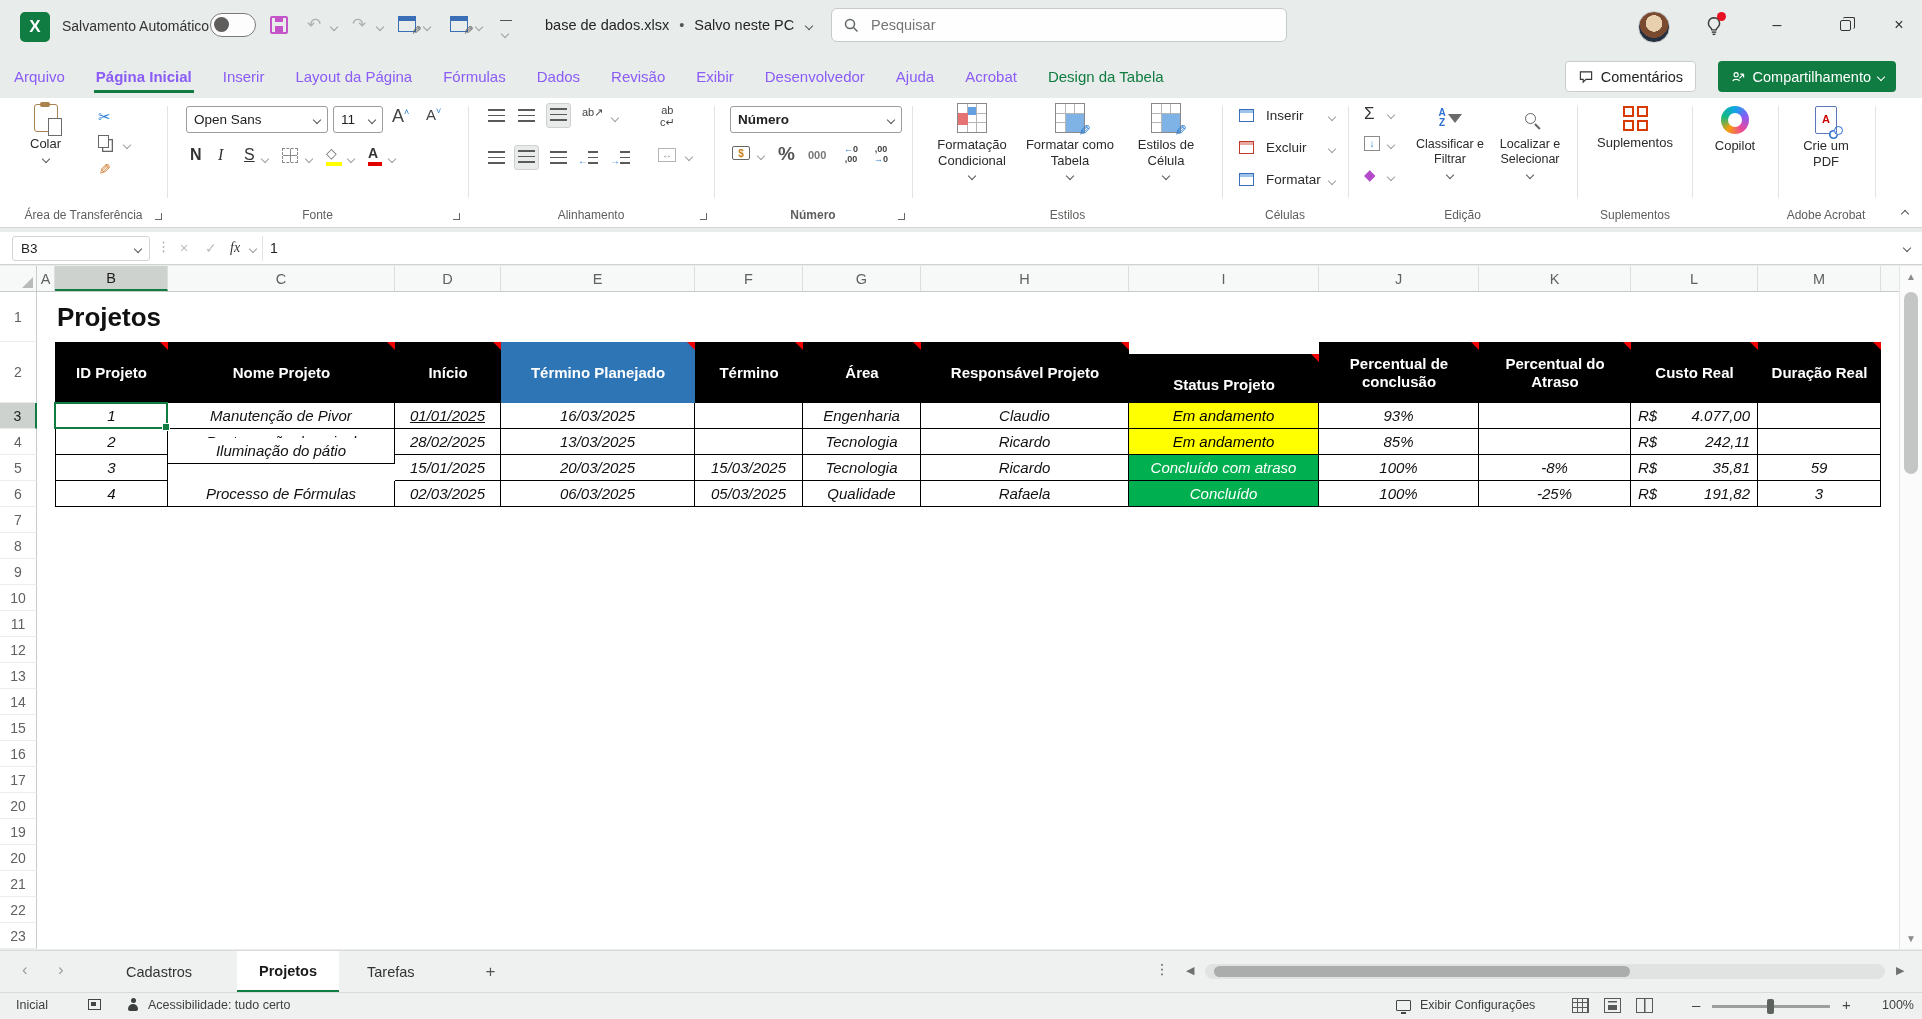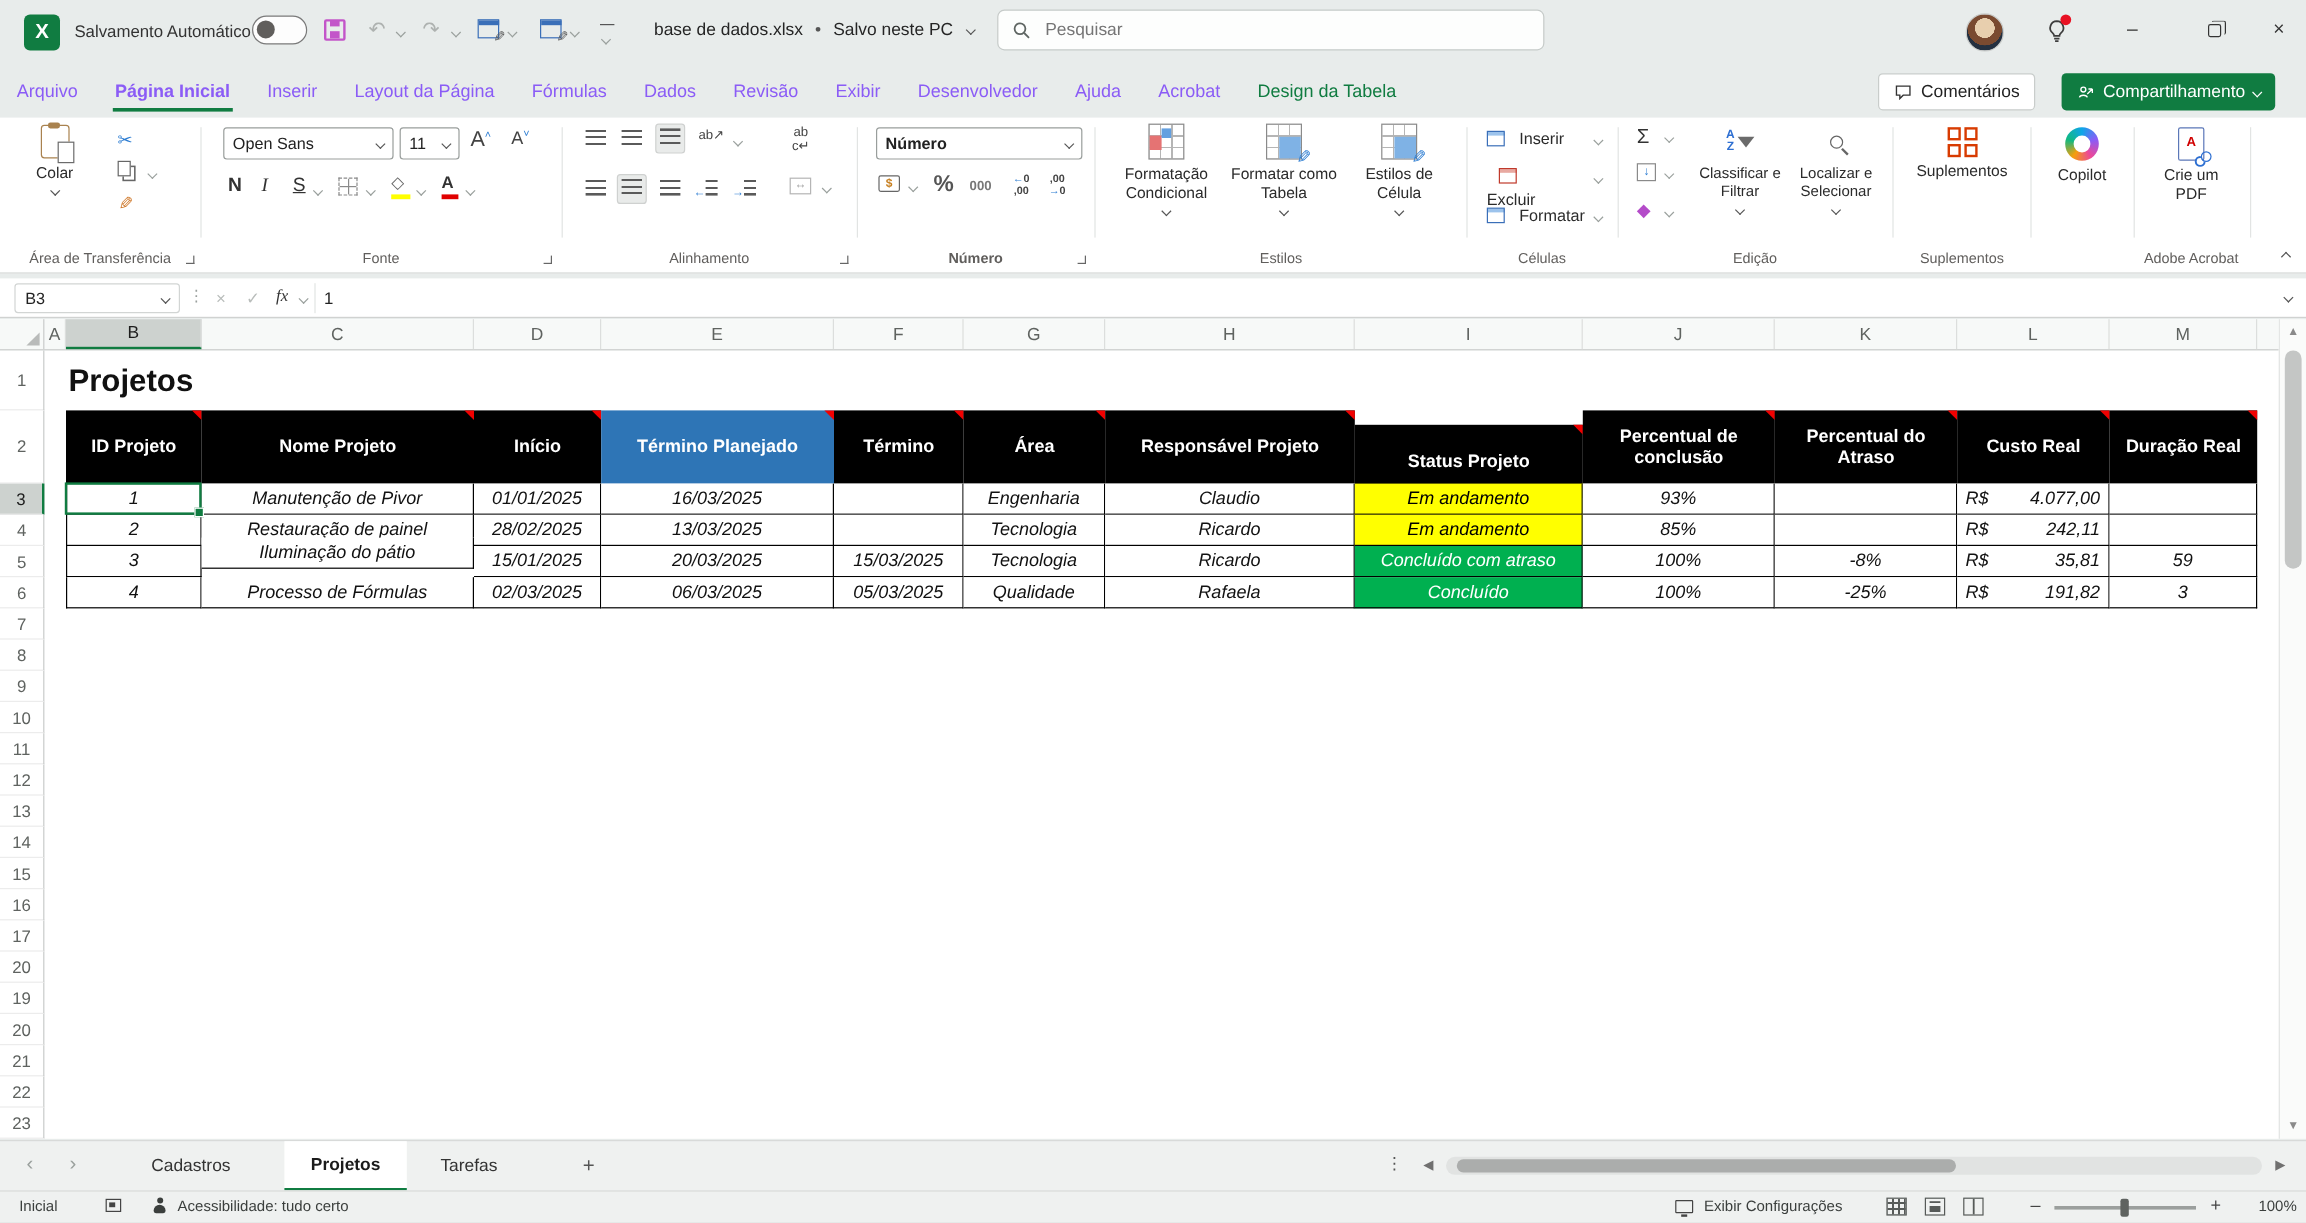--- a/index.html
+++ b/index.html
@@ -321,21 +321,21 @@
       <div class="grouplabel">Estilos</div>
     </div>
     <div class="rsep" style="left:1222px;"></div>
 
     <div class="rgroup" style="left:1225px;width:120px;">
       <div class="srow" style="left:14px;top:10px;">
           <span class="mini-ico"></span>
           <span>Inserir</span>
         </div>
       <span class="chv gray" style="position:absolute;left:104px;top:16px;"></span>
-      <div class="srow" style="left:14px;top:42px;flex-direction:column;">
+      <div class="srow" style="left:14px;top:42px;">
           <span class="mini-ico" style="border-color:#c0392b;background:linear-gradient(#e8a9a1 0 0) left top/15px 3px no-repeat;"></span>
           <span>Excluir</span>
         </div>
       <span class="chv gray" style="position:absolute;left:104px;top:48px;"></span>
       <div class="srow" style="left:14px;top:74px;">
           <span class="mini-ico"></span>
           <span>Formatar</span>
         </div>
       <span class="chv gray" style="position:absolute;left:104px;top:80px;"></span>
       <div class="grouplabel">Células</div>
@@ -499,21 +499,21 @@
       <div class="th" style="left: 1631px; top: 76px; width: 127px; height: 61px;">
         <span>Custo Real</span>
         <span class="tri"></span>
       </div>
       <div class="th" style="left: 1758px; top: 76px; width: 123px; height: 61px;">
         <span>Duração Real</span>
         <span class="tri"></span>
       </div>
       <div class="td first" style="left: 55px; top: 137px; width: 113px; height: 26px;">1</div>
       <div class="td" style="left: 168px; top: 137px; width: 227px; height: 26px;">Manutenção de Pivor</div>
-      <div class="td" style="left: 395px; top: 137px; width: 106px; height: 26px;">01/01/2025</div>
+      <div class="td" style="left: 395px; top: 137px; width: 106px; height: 26px; text-decoration: underline;">01/01/2025</div>
       <div class="td" style="left: 501px; top: 137px; width: 194px; height: 26px;">16/03/2025</div>
       <div class="td" style="left: 695px; top: 137px; width: 108px; height: 26px;"></div>
       <div class="td" style="left: 803px; top: 137px; width: 118px; height: 26px;">Engenharia</div>
       <div class="td" style="left: 921px; top: 137px; width: 208px; height: 26px;">Claudio</div>
       <div class="td" style="left: 1129px; top: 137px; width: 190px; height: 26px; background: rgb(255, 255, 0); color: rgb(0, 0, 0);">Em andamento</div>
       <div class="td" style="left: 1319px; top: 137px; width: 160px; height: 26px;">93%</div>
       <div class="td" style="left: 1479px; top: 137px; width: 152px; height: 26px;"></div>
       <div class="td acct" style="left: 1631px; top: 137px; width: 127px; height: 26px;">
         <span>R$</span>
         <span>4.077,00</span>
@@ -528,21 +528,21 @@
       <div class="td" style="left: 921px; top: 163px; width: 208px; height: 26px;">Ricardo</div>
       <div class="td" style="left: 1129px; top: 163px; width: 190px; height: 26px; background: rgb(255, 255, 0); color: rgb(0, 0, 0);">Em andamento</div>
       <div class="td" style="left: 1319px; top: 163px; width: 160px; height: 26px;">85%</div>
       <div class="td" style="left: 1479px; top: 163px; width: 152px; height: 26px;"></div>
       <div class="td acct" style="left: 1631px; top: 163px; width: 127px; height: 26px;">
         <span>R$</span>
         <span>242,11</span>
       </div>
       <div class="td" style="left: 1758px; top: 163px; width: 123px; height: 26px;"></div>
       <div class="td first" style="left: 55px; top: 189px; width: 113px; height: 26px;">3</div>
-      <div class="td" style="left: 168px; top: 172px; width: 227px; height: 26px; margin-top: 10px;">Iluminação do pátio</div>
+      <div class="td" style="left: 168px; top: 172px; width: 227px; height: 26px;">Iluminação do pátio</div>
       <div class="td" style="left: 395px; top: 189px; width: 106px; height: 26px;">15/01/2025</div>
       <div class="td" style="left: 501px; top: 189px; width: 194px; height: 26px;">20/03/2025</div>
       <div class="td" style="left: 695px; top: 189px; width: 108px; height: 26px;">15/03/2025</div>
       <div class="td" style="left: 803px; top: 189px; width: 118px; height: 26px;">Tecnologia</div>
       <div class="td" style="left: 921px; top: 189px; width: 208px; height: 26px;">Ricardo</div>
       <div class="td" style="left: 1129px; top: 189px; width: 190px; height: 26px; background: rgb(0, 176, 80); color: rgb(255, 255, 255);">Concluído com atraso</div>
       <div class="td" style="left: 1319px; top: 189px; width: 160px; height: 26px;">100%</div>
       <div class="td" style="left: 1479px; top: 189px; width: 152px; height: 26px;">-8%</div>
       <div class="td acct" style="left: 1631px; top: 189px; width: 127px; height: 26px;">
         <span>R$</span>

